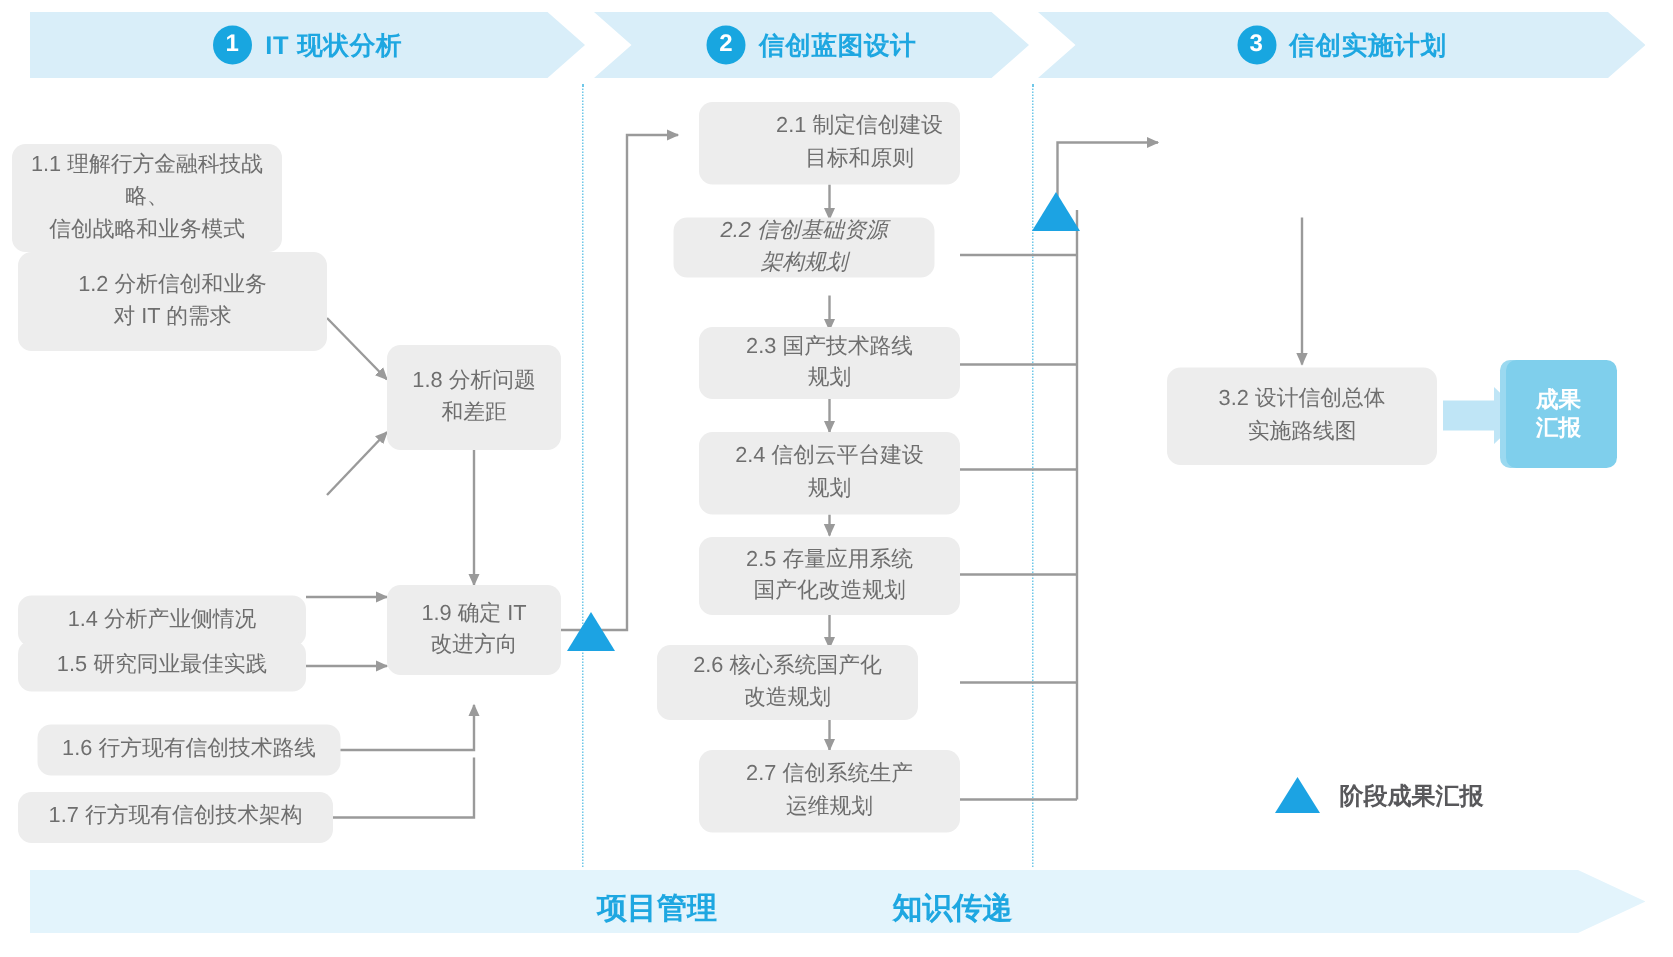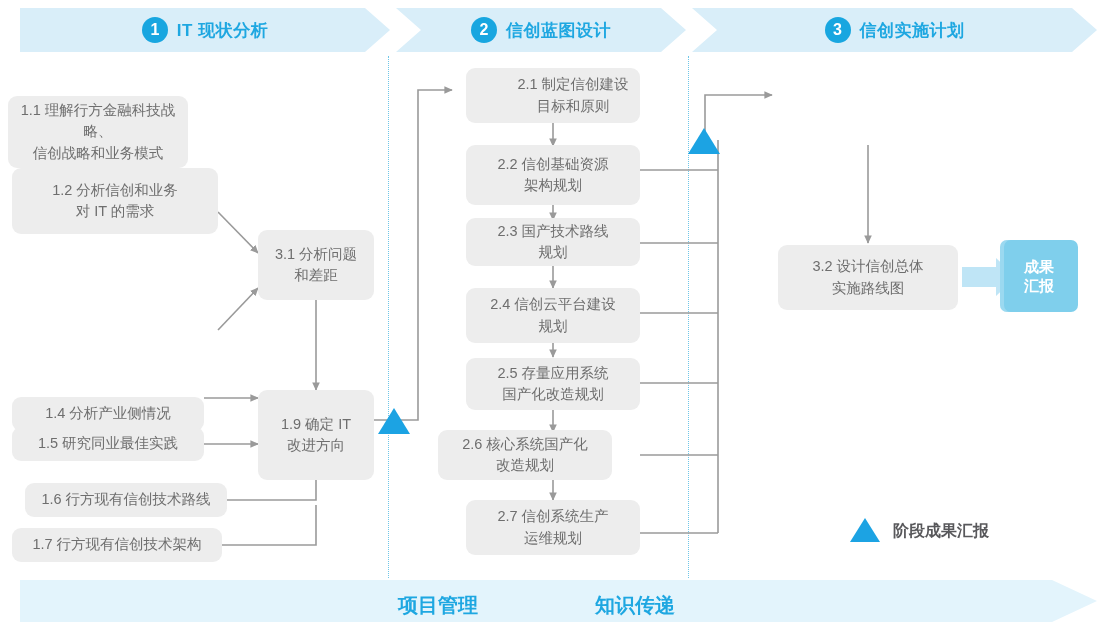--- a/index.html
+++ b/index.html
@@ -198,30 +198,30 @@
 
 
   <div class="box" style="left:12px;top:381px;width:192px;height:34px;margin-top:16px;">1.4 分析产业侧情况</div>
 
   <div class="box" style="left:12px;top:427px;width:192px;height:34px;">1.5 研究同业最佳实践</div>
 
   <div class="box" style="left:12px;top:483px;width:202px;height:34px;margin-left:13px;">1.6 行方现有信创技术路线</div>
 
   <div class="box" style="left:12px;top:528px;width:210px;height:34px;">1.7 行方现有信创技术架构</div>
 
-  <div class="box" style="left:258px;top:230px;width:116px;height:70px;">3.1 分析问题
+  <div class="box" style="left:258px;top:230px;width:116px;height:70px;">1.8 分析问题
 和差距</div>
 
-  <div class="box" style="left:258px;top:390px;width:116px;height:90px;">1.9 确定 IT
+  <div class="box" style="left:258px;top:390px;width:116px;height:60px;">1.9 确定 IT
 改进方向</div>
 
   <div class="box" style="left:466px;top:68px;width:174px;height:55px;padding-left:48px;">2.1 制定信创建设
 目标和原则</div>
 
-  <div class="box" style="left:466px;top:145px;width:174px;height:60px;">2.2 信创基础资源
+  <div class="box" style="left:449px;top:145px;width:174px;height:40px;font-style:italic;">2.2 信创基础资源
 架构规划</div>
 
   <div class="box" style="left:466px;top:218px;width:174px;height:48px;">2.3 国产技术路线
 规划</div>
 
   <div class="box" style="left:466px;top:288px;width:174px;height:55px;">2.4 信创云平台建设
 规划</div>
 
   <div class="box" style="left:466px;top:358px;width:174px;height:52px;">2.5 存量应用系统
 国产化改造规划</div>

